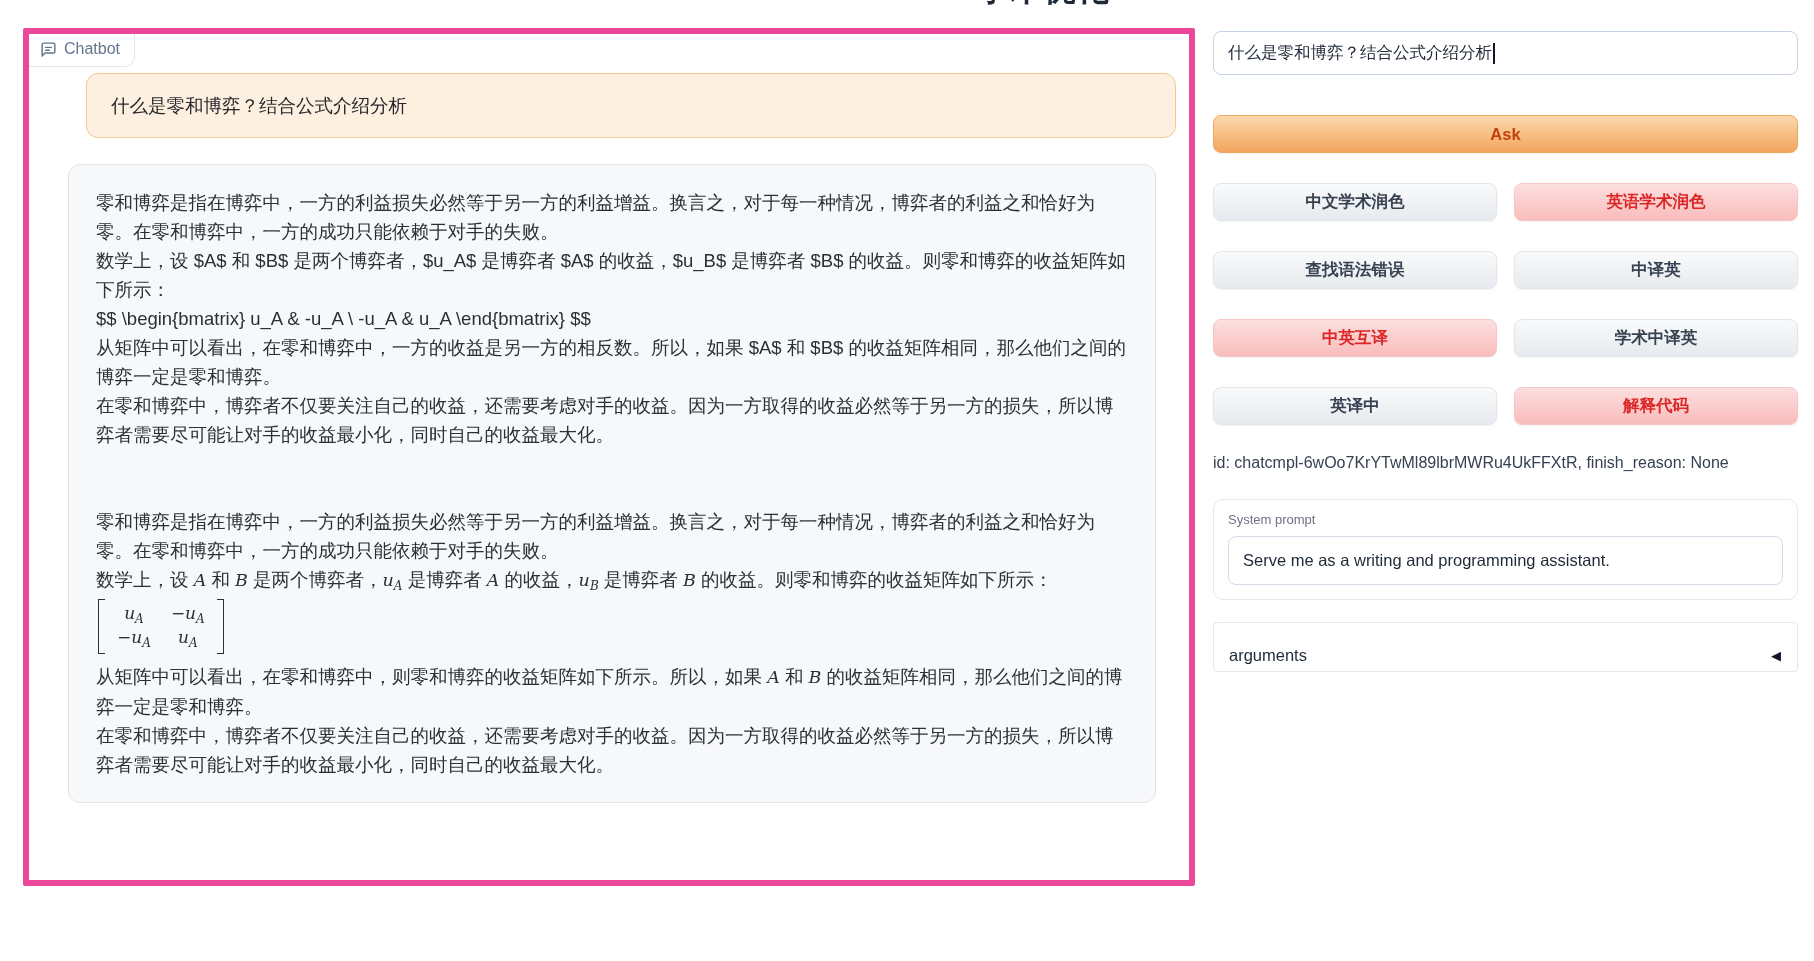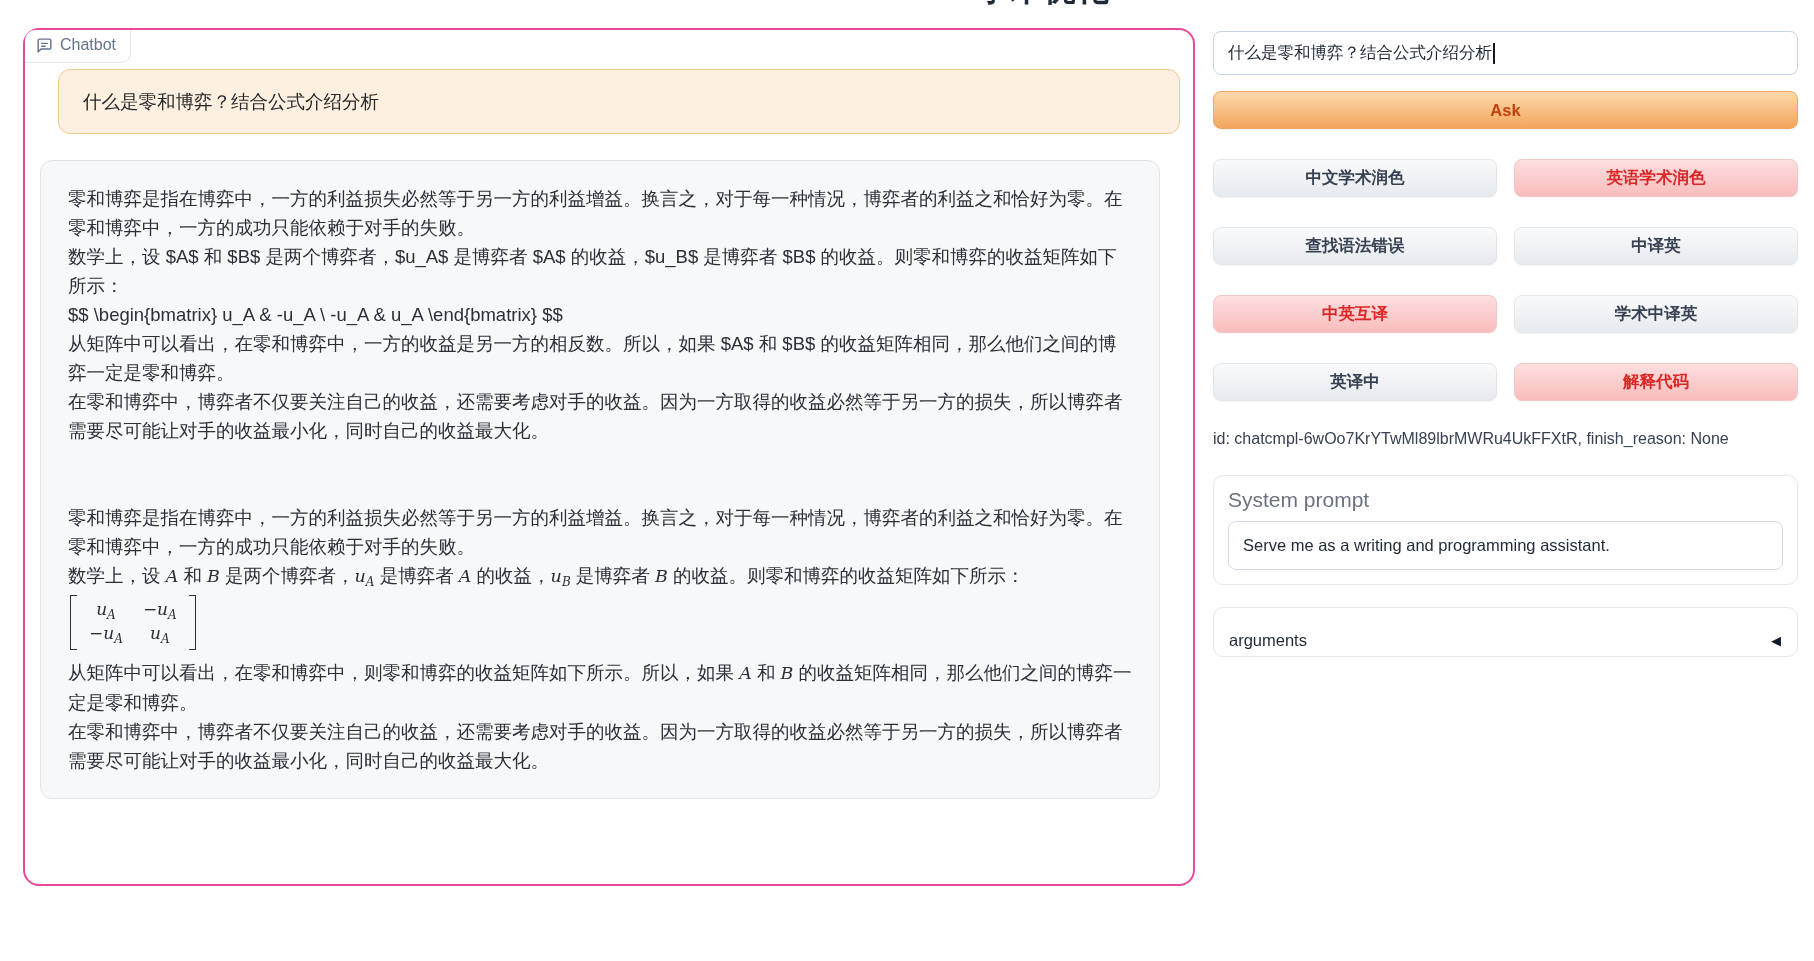--- a/index.html
+++ b/index.html
@@ -18,22 +18,23 @@
     transform: translateX(-50%);
     font-size: 33px; font-weight: bold; color: #1f2937;
     height: 40px; line-height: 40px; white-space: nowrap;
   }
 
   
   .chat-panel {
     position: absolute;
     left: 23px; top: 28px; width: 1172px; height: 858px;
     background: #ffffff;
-    border: 2px solid #ec4899;
-    border-radius: 16px;
+    border: 6px solid #ec4899;
+    border-radius: 2px;
+    padding-left: 24px;
   }
   .chat-label {
     position: absolute; top: 0; left: 0;
     display: flex; align-items: center; gap: 7px;
     background: #ffffff;
     padding: 6px 14px 8px 11px;
     border-right: 1px solid #e5e7eb;
     border-bottom: 1px solid #e5e7eb;
     border-top-left-radius: 10px;
     border-bottom-right-radius: 10px;
@@ -109,21 +110,21 @@
   .btn {
     display: flex; align-items: center; justify-content: center;
     height: 38px; width: 100%;
     border-radius: 8px;
     font-size: 16.5px; font-weight: bold;
     cursor: pointer;
     box-shadow: 0 1px 2px rgba(0,0,0,0.05);
     font-family: inherit;
   }
   .btn.primary {
-    margin-top: 16px;
+    margin-top: 40px;
     background: linear-gradient(180deg, #fbd9ad 0%, #f3a55d 100%);
     border: 1px solid #efa75f;
     color: #c2410c;
   }
   .btn.gray {
     background: linear-gradient(180deg, #f9fafb 0%, #e7eaee 100%);
     border: 1px solid #e2e5e9;
     color: #374151;
   }
   .btn.red {
@@ -145,27 +146,27 @@
     white-space: nowrap;
   }
 
   .sys-card {
     margin-top: 27px;
     border: 1px solid #e5e7eb;
     border-radius: 10px;
     padding: 12px 14px 14px 14px;
     background: #ffffff;
   }
-  .sys-card .card-label { font-size: 21px; color: #6b7280; }
+  .sys-card .card-label { font-size: 13px; color: #6b7280; }
   .sys-card .textbox { margin-top: 9px; height: 49px; border-color: #d3dae6; }
 
   .accordion {
     margin-top: 22px;
     border: 1px solid #e5e7eb;
-    border-radius: 10px;
+    border-radius: 4px;
     height: 50px;
     display: flex; align-items: center; justify-content: space-between;
     padding: 16px 16px 0 15px;
     font-size: 16.5px; color: #1f2937;
     cursor: pointer;
     background: #ffffff;
   }
   .accordion .tri { font-size: 13px; color: #111827; }
 </style>
 </head>

